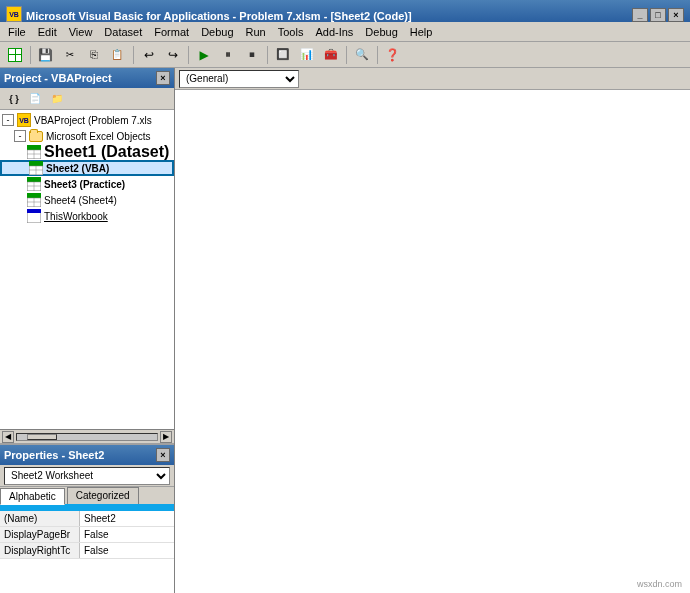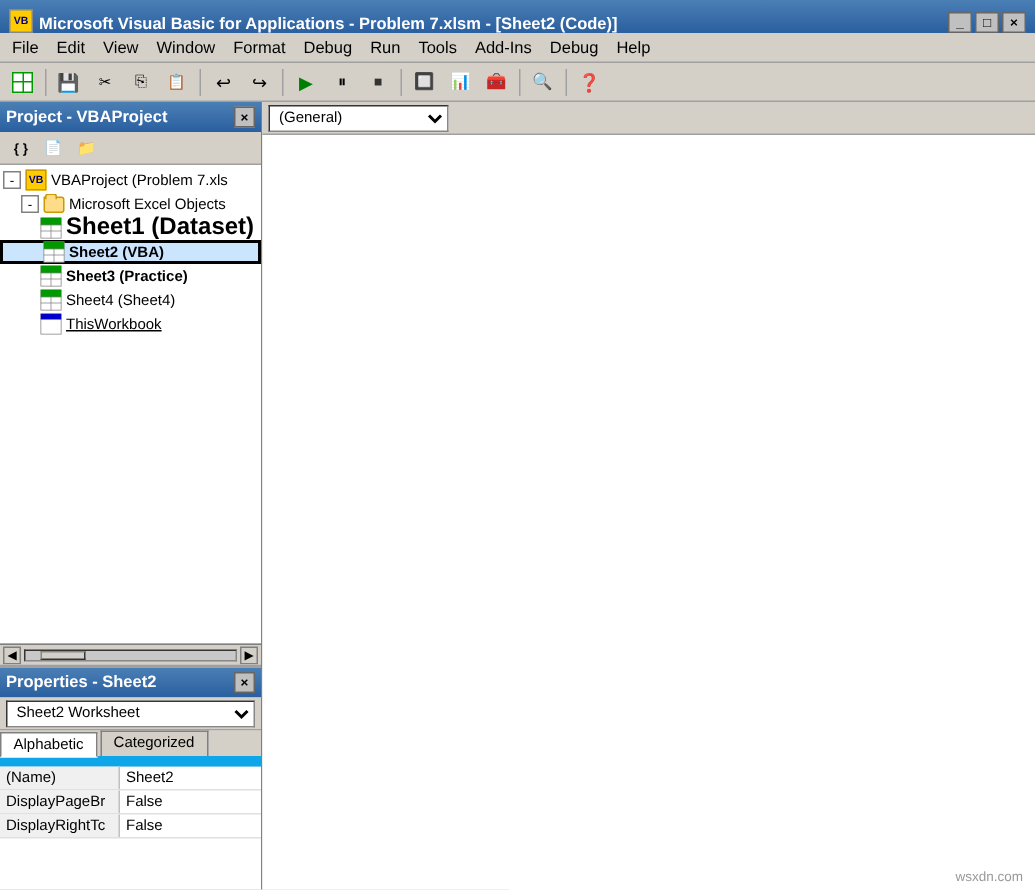--- a/index.html
+++ b/index.html
@@ -444,21 +444,21 @@
     <div class="title-btn">_</div>
     <div class="title-btn">□</div>
     <div class="title-btn">×</div>
   </div>
 </div>
 
 <div class="menu-bar">
   <span class="menu-item">File</span>
   <span class="menu-item">Edit</span>
   <span class="menu-item">View</span>
-  <span class="menu-item">Window</span>
+  <span class="menu-item">Dataset</span>
   <span class="menu-item">Format</span>
   <span class="menu-item">Debug</span>
   <span class="menu-item">Run</span>
   <span class="menu-item">Tools</span>
   <span class="menu-item">Add-Ins</span>
   <span class="menu-item">Debug</span>
   <span class="menu-item">Help</span>
 </div>
 
 <div class="toolbar">
@@ -534,21 +534,21 @@
             <rect x="0" y="0" width="14" height="14" fill="white" stroke="#808080" stroke-width="1"></rect>
             <rect x="0" y="0" width="14" height="5" fill="#009900"></rect>
             <line x1="0" y1="5" x2="14" y2="5" stroke="#808080" stroke-width="0.5"></line>
             <line x1="7" y1="5" x2="7" y2="14" stroke="#808080" stroke-width="0.5"></line>
             <line x1="0" y1="9" x2="14" y2="9" stroke="#808080" stroke-width="0.5"></line>
           </svg>
         </div>
         <span style="font-size:16px;font-weight:bold;">Sheet1 (Dataset)</span>
       </div>
 
-      <div class="tree-item highlighted" style="border:2px solid #000000;background:#cce5ff;">
+      <div class="tree-item highlighted" style="border:2px solid #0369a1;background:#cce5ff;">
         <div class="tree-indent2"></div>
         <div class="tree-icon">
           <svg width="14" height="14" viewBox="0 0 14 14">
             <rect x="0" y="0" width="14" height="14" fill="white" stroke="#808080" stroke-width="1"></rect>
             <rect x="0" y="0" width="14" height="5" fill="#009900"></rect>
             <line x1="0" y1="5" x2="14" y2="5" stroke="#808080" stroke-width="0.5"></line>
             <line x1="7" y1="5" x2="7" y2="14" stroke="#808080" stroke-width="0.5"></line>
             <line x1="0" y1="9" x2="14" y2="9" stroke="#808080" stroke-width="0.5"></line>
           </svg>
         </div>

